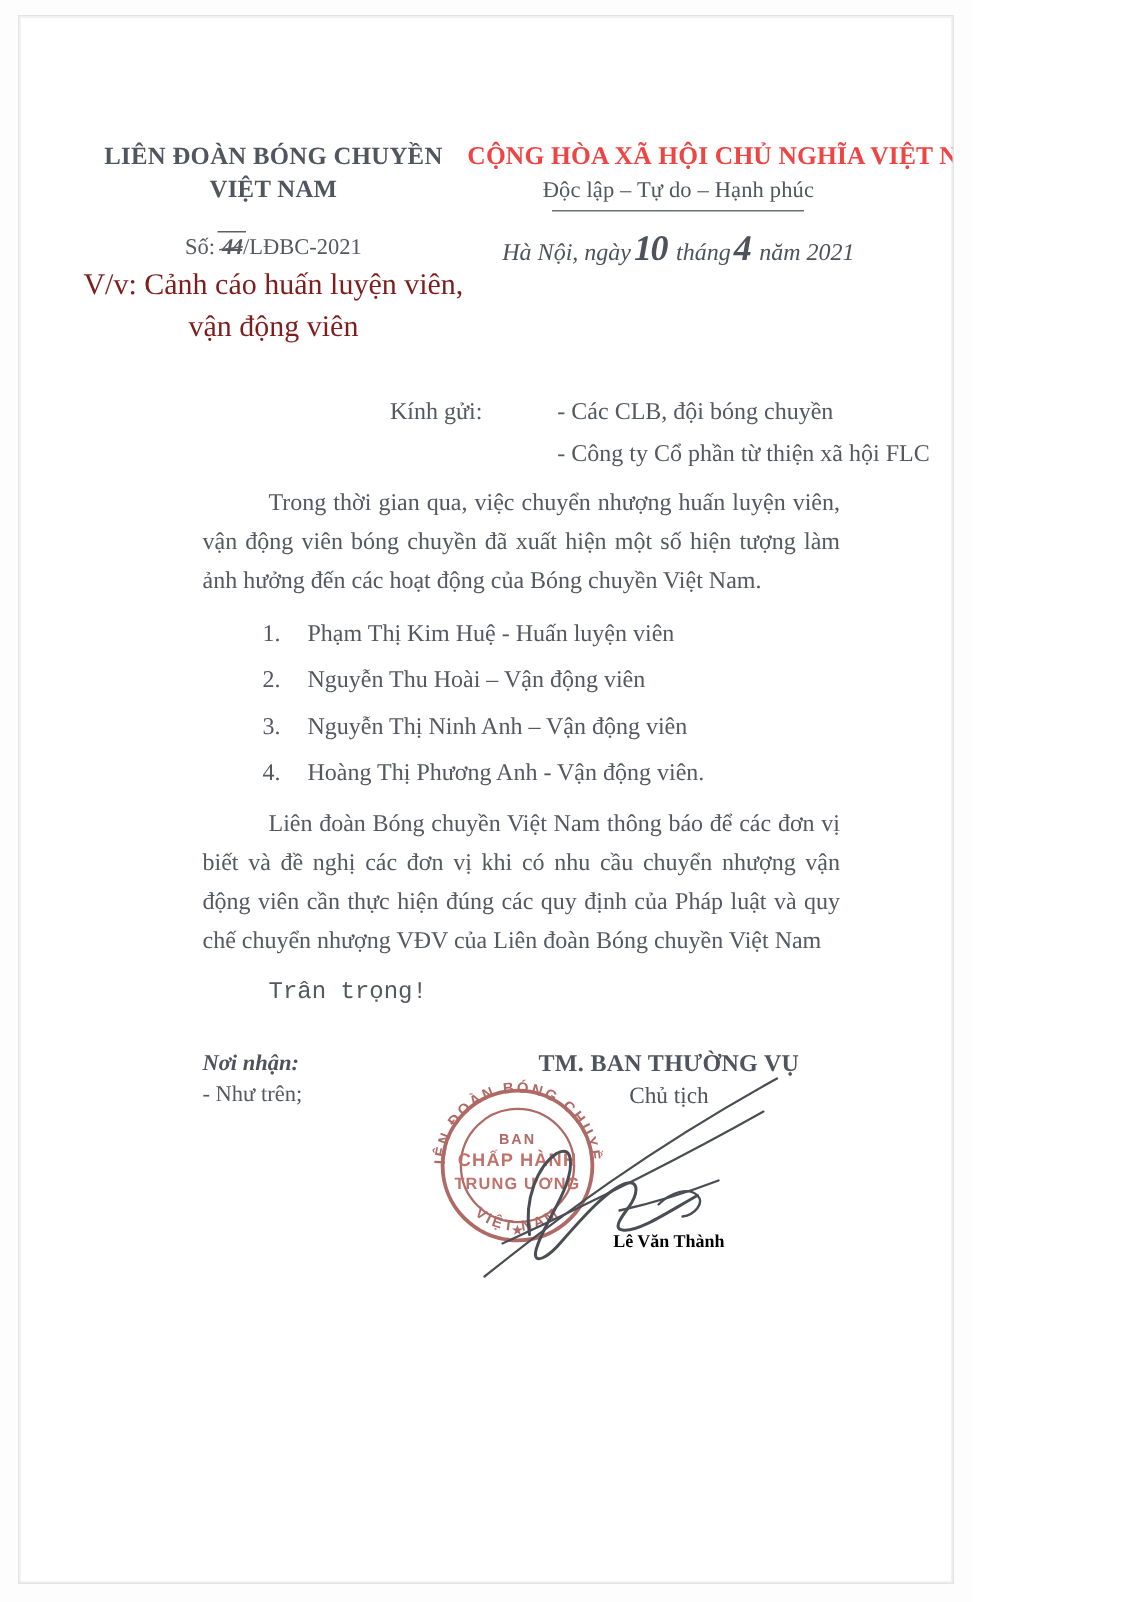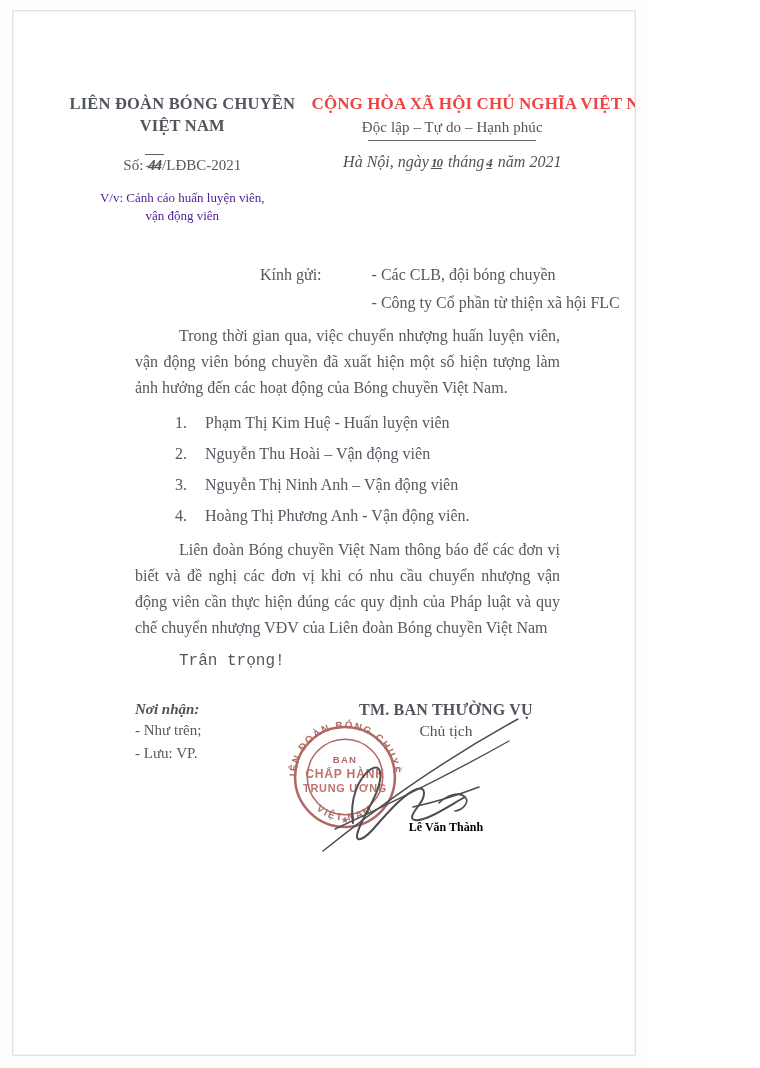--- a/index.html
+++ b/index.html
@@ -61,31 +61,31 @@
   }
   .num-hand::before{
     content:""; position:absolute; left:-2px; right:-2px; top:-3px;
     height:1.3px; background:#5b5f66;
   }
   .num-hand::after{
     content:""; position:absolute; left:-1px; right:0; top:52%;
     height:1.2px; background:#5b5f66; transform:rotate(-7deg);
   }
   .doc-subject{
-    font-size:13px; line-height:1.42; margin-top:15px; color:#4c1d95;
+    font-size:20px; line-height:1.42; margin-top:2px; color:#7f1d1d;
   }
   .doc-subject .l2{ display:block; }
 
   .place-date{
     margin-top:12px; font-style:italic; font-size:16px;
     color:#4e525a; white-space:nowrap;
   }
   .hand-digit{
-    font-style:italic; font-weight:bold; font-size:13px;
-    letter-spacing:-1px; padding:0 2px;text-decoration:underline;
+    font-style:italic; font-weight:bold; font-size:24px;
+    letter-spacing:-1px; padding:0 2px;
   }
 
   
   .recipients{
     position:absolute; left:0; top:250px; width:100%;
     padding-left:247px; font-size:16px; line-height:1.72;
   }
   .recip-row{ display:flex; align-items:flex-start; }
   .recip-label{ white-space:nowrap; }
   .recip-list{ margin-left:50px; }
@@ -224,21 +224,20 @@
 
       <p class="para">Liên đoàn Bóng chuyền Việt Nam thông báo để các đơn vị biết và đề nghị các đơn vị khi có nhu cầu chuyển nhượng vận động viên cần thực hiện đúng các quy định của Pháp luật và quy chế chuyển nhượng VĐV của Liên đoàn Bóng chuyền Việt Nam</p>
       <p class="closing">Trân trọng!</p>
     </div>
 
     <div class="footer">
 
       <div class="foot-left">
         <div class="recv-title">Nơi nhận:</div>
         <div class="recv-item">- Như trên;</div>
-        <div class="recv-item">- Lưu: VP.</div>
       </div>
 
       <div class="foot-right">
         <div class="sign-org">TM. BAN THƯỜNG VỤ</div>
         <div class="sign-role">Chủ tịch</div>
 
         <div class="seal">
           <svg viewBox="0 0 200 200" xmlns="http://www.w3.org/2000/svg">
             <defs>
               <path id="arcTop" d="M 24,100 A 76,76 0 0 1 176,100"></path>

